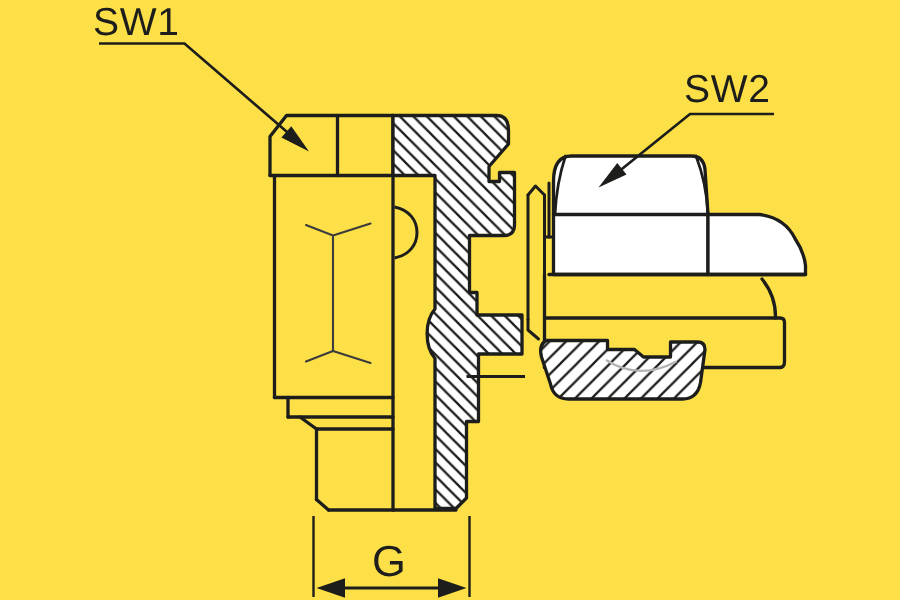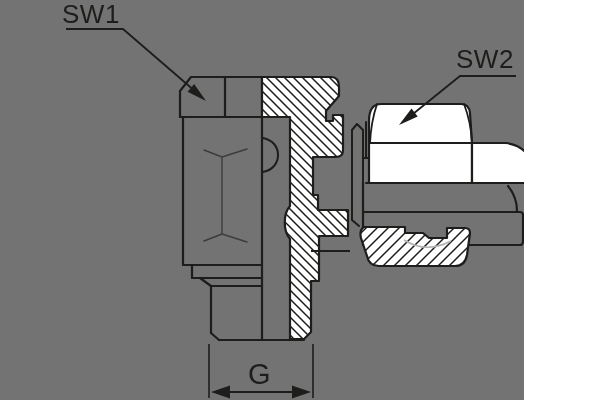--- a/index.html
+++ b/index.html
@@ -1,16 +1,16 @@
 <!DOCTYPE html>
 <html><head>
 <meta charset="utf-8">
 <style>
   html,body{margin:0;padding:0;background:#fff;}
-  .stage{position:relative;width:524px;height:400px;background:#737373;overflow:hidden;
+  .stage{position:relative;width:600px;height:400px;background:#fde047;overflow:hidden;
          font-family:"Liberation Sans", sans-serif;text-align:center;}
   svg{display:block}
   text{font-family:"Liberation Sans", sans-serif;fill:#1d1d1b;}
   .lbl{font-size:26px;letter-spacing:.5px;}
   .lblG{font-size:29px;}
 </style>
 </head>
 <body>
 
 <div class="stage">

